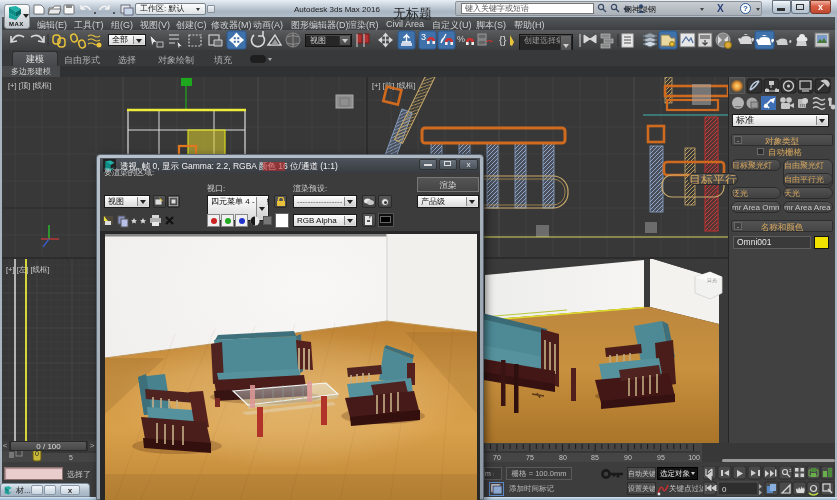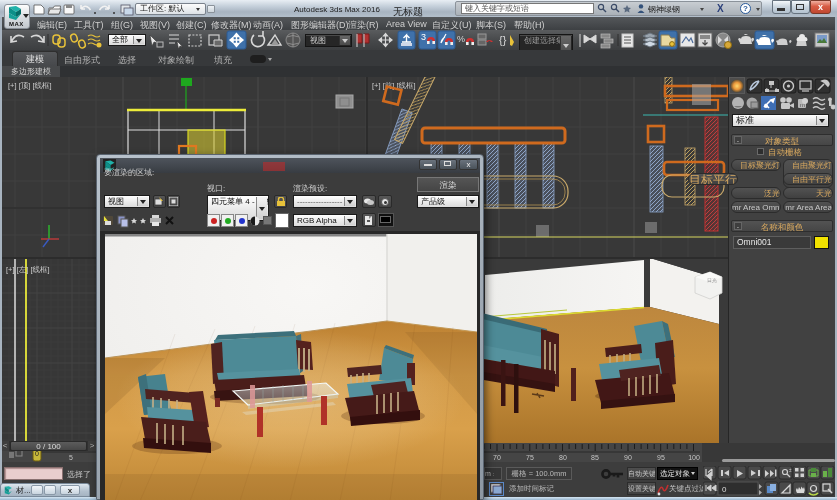--- a/index.html
+++ b/index.html
@@ -4,38 +4,38 @@
 body{width:837px;height:500px;overflow:hidden;background:#2a2a2a;font-family:"Liberation Sans",sans-serif}
 #app{position:relative;width:837px;height:500px;background:#3a3a3a}
 .ab{position:absolute}
 .txt{color:#d0d0d0;font-size:9px;white-space:nowrap}
 .ddw{background:linear-gradient(#ffffff,#e8e8e8 60%,#dcdcdc);border:1px solid #1a1a1a;color:#111;font-size:8px;line-height:10px;padding-left:3px;white-space:nowrap;overflow:hidden}
 .dda{position:absolute;right:1px;top:1px;bottom:1px;width:11px;background:linear-gradient(#f4f4f4,#cfcfcf);border-left:1px solid #888}
 .dda:after{content:"";position:absolute;left:50%;top:50%;margin:-1.5px 0 0 -3px;border-left:3px solid transparent;border-right:3px solid transparent;border-top:4px solid #222}
 .ddk:after{border-top-color:#ccc}
 .ddd{background:#262626;border:1px solid #151515;box-shadow:inset 0 1px 0 #4a4a4a;color:#ccc;font-size:8px;line-height:11px;padding-left:4px;white-space:nowrap;overflow:hidden}
 .ibtn{background:linear-gradient(#565656,#434343);border:1px solid #2a2a2a;border-radius:2px}
-.pbtn{background:linear-gradient(#525252,#404040);border:1px solid #2c2c2c;border-radius:6px;color:#c8c8c8;text-align:right;white-space:nowrap;overflow:hidden}
+.pbtn{background:linear-gradient(#525252,#404040);border:1px solid #2c2c2c;border-radius:6px;color:#c8c8c8;text-align:left;white-space:nowrap;overflow:hidden}
 </style></head><body>
 <div id="app">
 
 <div class="ab" style="left:0;top:0;width:837px;height:17px;background:linear-gradient(#e8eef4,#c2cdd8 40%,#a8b4c1 70%,#b3bfcb)"></div>
 
 <div class="ab" style="left:2px;top:17px;width:833px;height:13px;background:linear-gradient(#54575a,#3d4043)"></div>
 <div class="ab" id="menus" style="left:0;top:19px;height:11px">
 <span class="ab txt" style="left:37px">编辑(E)</span>
       <span class="ab txt" style="left:74px">工具(T)</span>
       <span class="ab txt" style="left:111px">组(G)</span>
       <span class="ab txt" style="left:140px">视图(V)</span>
       <span class="ab txt" style="left:176px">创建(C)</span>
       <span class="ab txt" style="left:211px">修改器(M)</span>
       <span class="ab txt" style="left:253px">动画(A)</span>
       <span class="ab txt" style="left:291px">图形编辑器(D)</span>
       <span class="ab txt" style="left:348px">渲染(R)</span>
-      <span class="ab txt" style="left:386px">Area View</span>
+      <span class="ab txt" style="left:386px">Civil Area</span>
       <span class="ab txt" style="left:432px">自定义(U)</span>
       <span class="ab txt" style="left:476px">脚本(S)</span>
       <span class="ab txt" style="left:514px">帮助(H)</span>
 </div>
 
 <div class="ab" style="left:4px;top:4px;width:26px;height:25px;background:linear-gradient(#fdfdfd,#d8dce0 55%,#c2c8ce);border:1px solid #8a9098;border-radius:3px"></div>
 <svg class="ab" style="left:7px;top:5px" width="17" height="17" viewBox="0 0 17 17">
       <path d="M2 2 L9 1 L14 4 L9 7 Z" fill="#20b2aa"></path>
       <path d="M2 2 L9 7 L9 12 L2 8 Z" fill="#0d8f88"></path>
       <path d="M2 8 L9 12 L14 9 L9 15 L2 13 Z" fill="#16a098"></path>
@@ -56,34 +56,34 @@
       <circle cx="81" cy="10" r="1" fill="#333"></circle>
 <rect x="88" y="2" width="9" height="8" fill="#e2e6ea" stroke="#556" stroke-width="0.8"></rect>
       <rect x="91" y="5" width="9" height="7" fill="#c8d8ea" stroke="#556" stroke-width="0.8"></rect>
 </svg>
 
 <div class="ab" style="left:135px;top:3px;width:71px;height:12px;background:linear-gradient(#fcfcfc,#dde2e6);border:1px solid #7a828c;border-radius:2px;color:#222;font-size:8px;line-height:10px;padding-left:4px">工作区: 默认</div>
 <div class="ab" style="left:196px;top:8px;width:0;height:0;border-left:2.5px solid transparent;border-right:2.5px solid transparent;border-top:3px solid #333"></div>
 <div class="ab" style="left:207px;top:5px;width:8px;height:8px;background:linear-gradient(#eef2f6,#ccd4da);border:1px solid #8a929a;border-radius:1px"></div>
 
 <div class="ab" style="left:294px;top:5px;color:#1c1c1c;font-size:8px">Autodesk 3ds Max 2016</div>
-<div class="ab" style="left:393px;top:5px;color:#1c1c1c;font-size:10px">无标题</div>
+<div class="ab" style="left:393px;top:5px;color:#1c1c1c;font-size:13px">无标题</div>
 
 <div class="ab" style="left:455px;top:1px;width:307px;height:15px;background:linear-gradient(#c8cdd2,#aab1b8);border:1px solid #8b929a;border-radius:2px"></div>
 <div class="ab" style="left:461px;top:3px;width:133px;height:11px;background:#fff;border:1px solid #777;color:#555;font-size:8px;line-height:9px;padding-left:3px">键入关键字或短语</div>
 <svg class="ab" style="left:597px;top:3px" width="120" height="11" viewBox="0 0 120 11">
 <circle cx="4" cy="4" r="2.6" fill="none" stroke="#3a4a66" stroke-width="1.2"></circle>
       <line x1="6" y1="6" x2="9" y2="9" stroke="#3a4a66" stroke-width="1.4"></line>
 <circle cx="17" cy="4" r="2.6" fill="none" stroke="#3a4a66" stroke-width="1.2"></circle>
       <line x1="19" y1="6" x2="22" y2="9" stroke="#3a4a66" stroke-width="1.4"></line>
 <path d="M30 2 l1.2 2.6 2.8 .3 -2 1.9 .5 2.8 -2.5 -1.4 -2.5 1.4 .5 -2.8 -2 -1.9 2.8 -.3 z" fill="#5a6a80"></path>
 <circle cx="44" cy="3.4" r="2.2" fill="#33517a"></circle>
       <path d="M40.5 10 q3.5 -5 7 0 z" fill="#33517a"></path>
 </svg>
-<div class="ab" style="left:648px;top:4px;color:#222;font-size:8px">钢神绿钢</div>
+<div class="ab" style="left:624px;top:4px;color:#222;font-size:8px">钢神绿钢</div>
 <div class="ab" style="left:700px;top:8px;width:0;height:0;border-left:2.5px solid transparent;border-right:2.5px solid transparent;border-top:3px solid #444"></div>
 <div class="ab" style="left:717px;top:3px;color:#2a3f7a;font-size:10px;font-weight:bold">X</div>
 <div class="ab" style="left:740px;top:3px;width:11px;height:11px;border-radius:50%;background:#fff;border:1.5px solid #2a5a9a;color:#2a5a9a;font-size:8px;font-weight:bold;text-align:center;line-height:10px">?</div>
 <div class="ab" style="left:756px;top:8px;width:0;height:0;border-left:2.5px solid transparent;border-right:2.5px solid transparent;border-top:3px solid #444"></div>
 
 <div class="ab" style="left:772px;top:0;width:19px;height:14px;background:linear-gradient(#f4f8fb,#c9d4de 50%,#b4c2cf);border:1px solid #67737f;border-radius:0 0 3px 3px"></div>
 <div class="ab" style="left:777px;top:8px;width:8px;height:3px;background:#333"></div>
 <div class="ab" style="left:791px;top:0;width:19px;height:14px;background:linear-gradient(#f4f8fb,#c9d4de 50%,#b4c2cf);border:1px solid #67737f;border-radius:0 0 3px 3px"></div>
 <div class="ab" style="left:796px;top:4px;width:8px;height:6px;border:1.5px solid #333"></div>
 <div class="ab" style="left:810px;top:0;width:21px;height:14px;background:linear-gradient(#f0b0a0,#d85c44 45%,#c04830);border:1px solid #7a3a2a;border-radius:0 0 3px 3px;color:#fff;font-size:9px;font-weight:bold;text-align:center;line-height:13px">x</div>
@@ -595,20 +595,21 @@
 
 <div class="ab" style="left:96px;top:154px;width:388px;height:346px;background:linear-gradient(160deg,#b8c2cc,#8d97a2);border:1px solid #5a6470;border-radius:4px 4px 0 0;box-shadow:2px 3px 8px rgba(0,0,0,0.55)">
 <div class="ab" style="left:3px;top:3px;width:380px;height:343px;background:#3c3c3c"></div>
 <div class="ab" style="left:3px;top:3px;width:380px;height:15px;background:linear-gradient(#4e545c,#383c42)"></div>
 <svg class="ab" style="left:6px;top:4px" width="13" height="13" viewBox="0 0 17 17">
         <rect width="17" height="17" fill="#222"></rect>
         <path d="M3 3 L10 2 L15 5 L10 8 Z" fill="#20b2aa"></path>
         <path d="M3 3 L10 8 L10 13 L3 9 Z" fill="#0d8f88"></path>
         <path d="M3 9 L10 13 L15 10 L10 16 L3 14 Z" fill="#16a098"></path>
       </svg>
+<div class="ab" style="left:23px;top:6px;color:#f0f0f0;font-size:8.5px;white-space:nowrap">透视, 帧 0, 显示 Gamma: 2.2, RGBA 颜色 16 位/通道 (1:1)</div>
 <div class="ab" style="left:166px;top:7px;width:22px;height:9px;background:rgba(200,40,40,0.55)"></div>
 <div class="ab" style="left:322px;top:4px;width:18px;height:11px;background:linear-gradient(#6a737d,#4a525a);border:1px solid #333;border-radius:2px"></div>
       <div class="ab" style="left:327px;top:9px;width:8px;height:2px;background:#ddd"></div>
 <div class="ab" style="left:342px;top:4px;width:18px;height:11px;background:linear-gradient(#6a737d,#4a525a);border:1px solid #333;border-radius:2px"></div>
       <div class="ab" style="left:347px;top:6px;width:7px;height:5px;border:1.5px solid #ddd"></div>
 <div class="ab" style="left:362px;top:4px;width:19px;height:11px;background:linear-gradient(#6a737d,#4a525a);border:1px solid #333;border-radius:2px;color:#eee;font-size:8px;text-align:center;line-height:10px">x</div>
 <div class="ab" style="left:7px;top:12px;color:#cfcfcf;font-size:8px">要渲染的区域:</div>
 <div class="ab" style="left:110px;top:28px;color:#cfcfcf;font-size:8px">视口:</div>
 <div class="ab" style="left:196px;top:28px;color:#cfcfcf;font-size:8px">渲染预设:</div>
 <div class="ab ddw" style="left:7px;top:40px;width:46px;height:13px;font-size:8px;line-height:11px">视图<span class="dda"></span></div>

